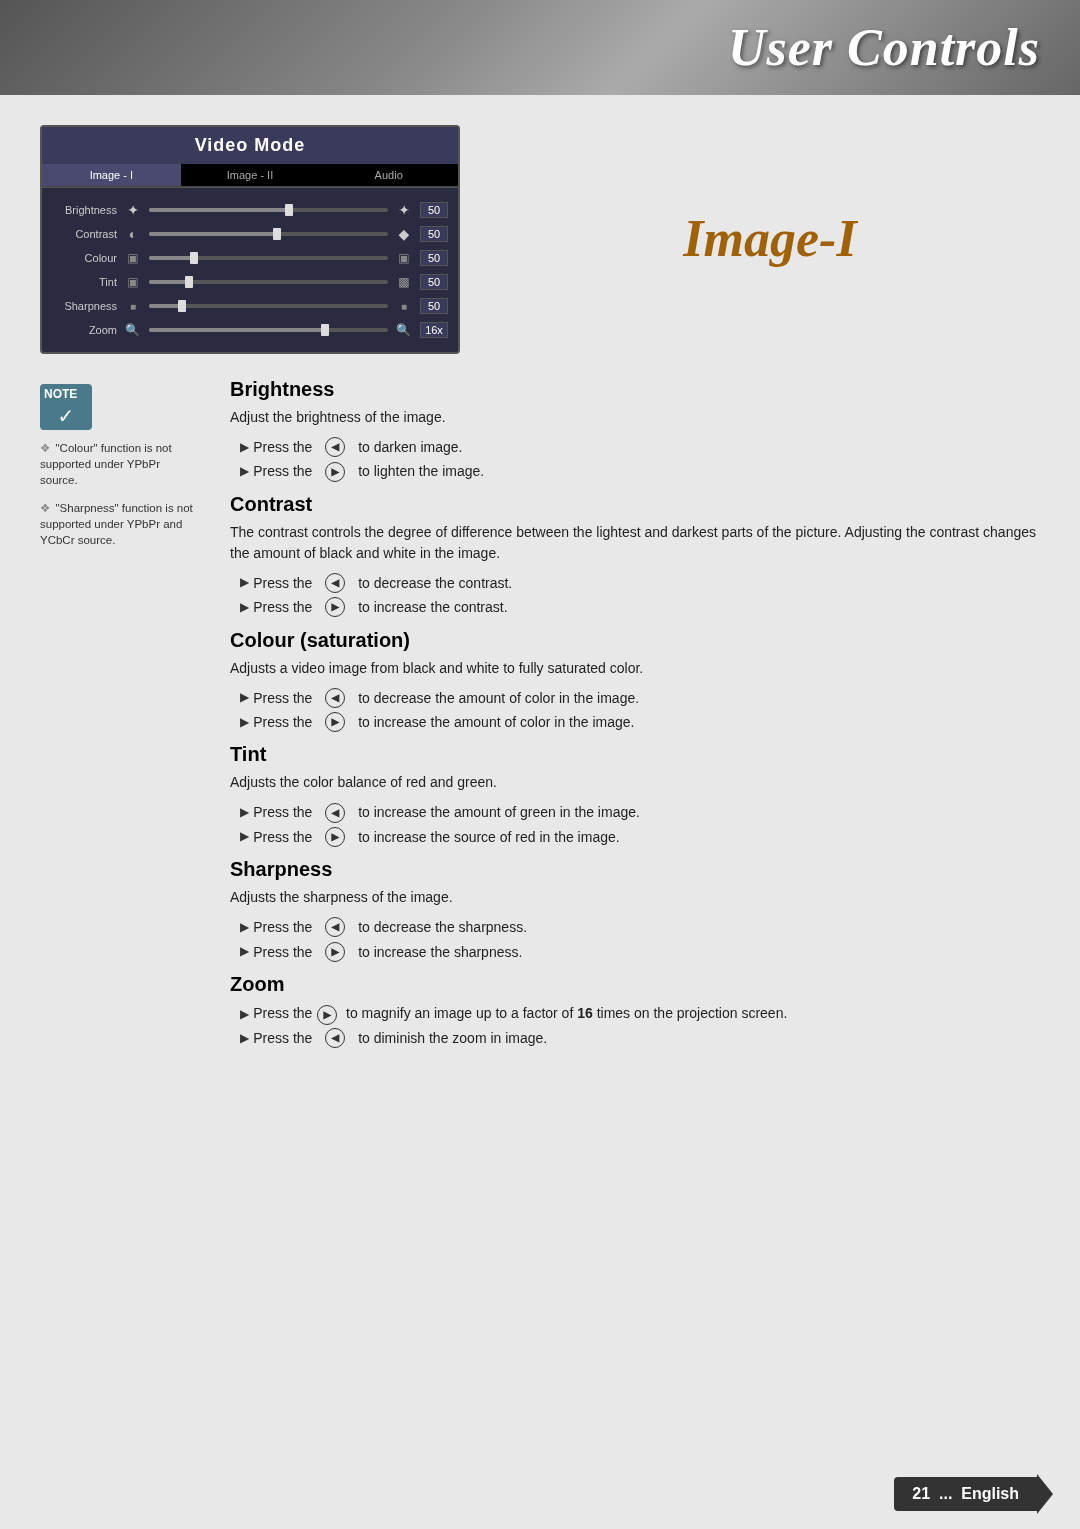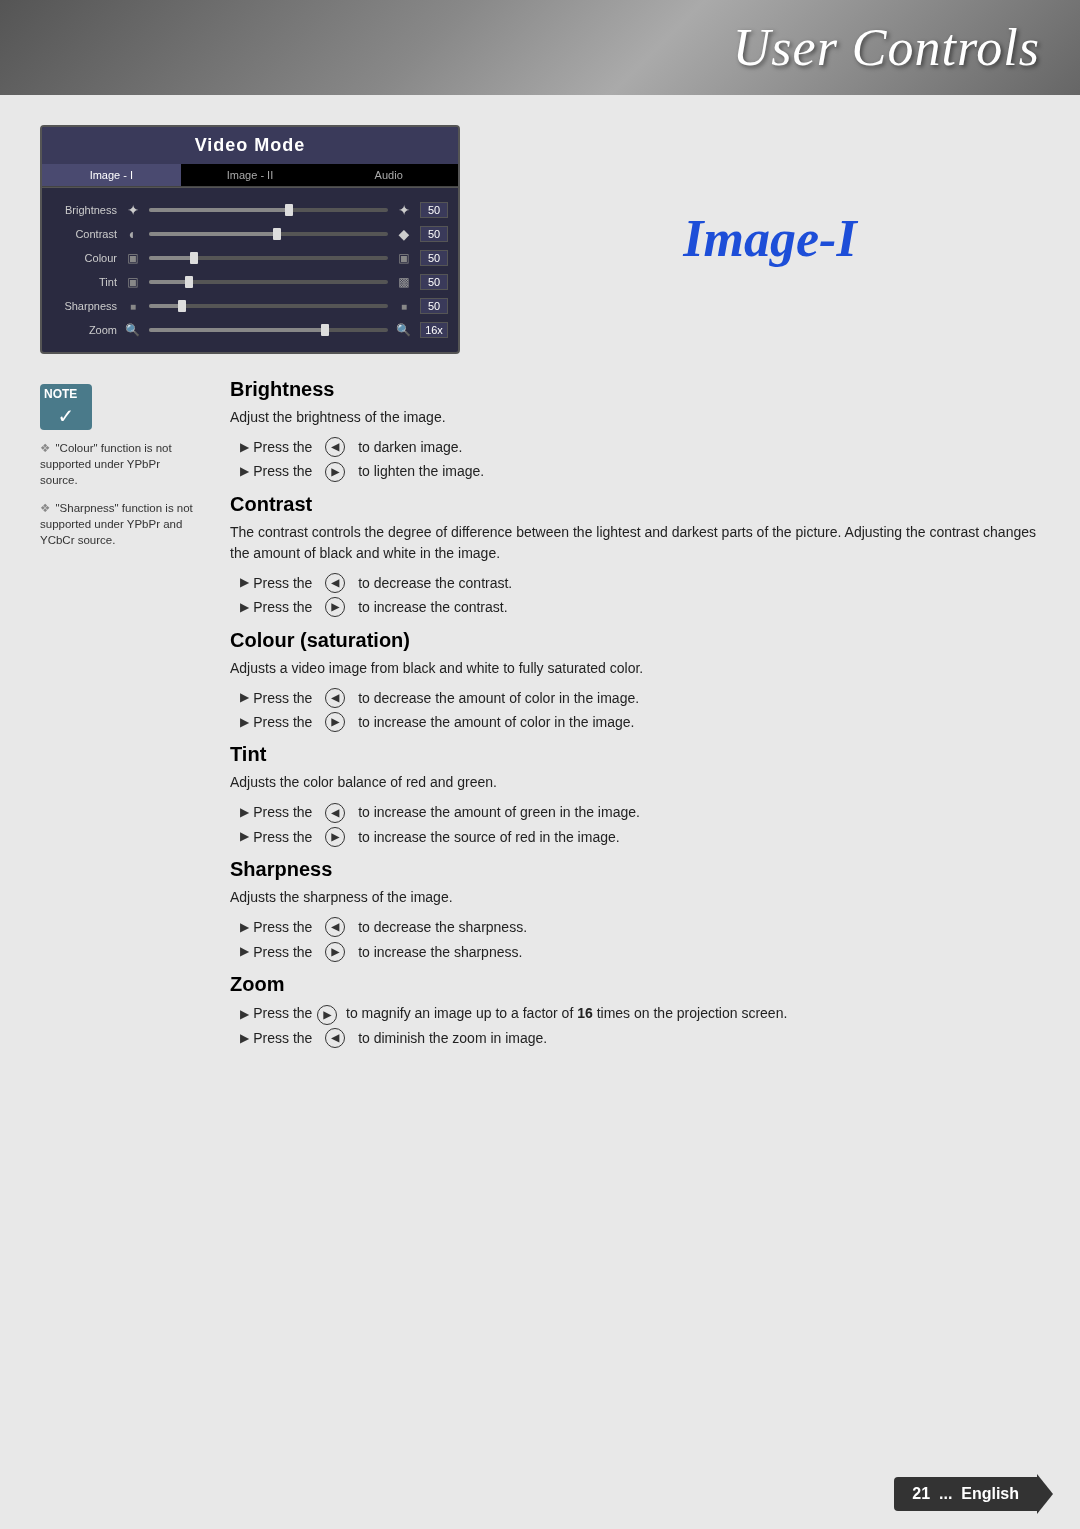--- a/index.html
+++ b/index.html
@@ -21,21 +21,21 @@
       display: flex;
       justify-content: flex-end;
       align-items: center;
       min-height: 80px;
     }
 
     .page-title {
       font-family: Georgia, 'Times New Roman', serif;
       font-size: 52px;
       font-style: italic;
-      font-weight: normal;
+      font-weight: bold;
       color: #fff;
       text-shadow: 2px 2px 4px rgba(0,0,0,0.5);
       letter-spacing: 1px;
     }
 
     
     .main-content {
       background: #e8e8e8;
       width: 100%;
       min-height: 1449px;
@@ -178,21 +178,21 @@
       align-items: center;
       justify-content: center;
       padding: 20px;
     }
 
     .section-title {
       font-family: Georgia, 'Times New Roman', serif;
       font-size: 52px;
       font-style: italic;
       font-weight: bold;
-      color: #1d4ed8;
+      color: #a16207;
       line-height: 1.2;
       text-align: left;
     }
 
     
     .content-body {
       display: flex;
       flex-direction: row;
       padding: 0 40px 40px 40px;
       gap: 30px;

